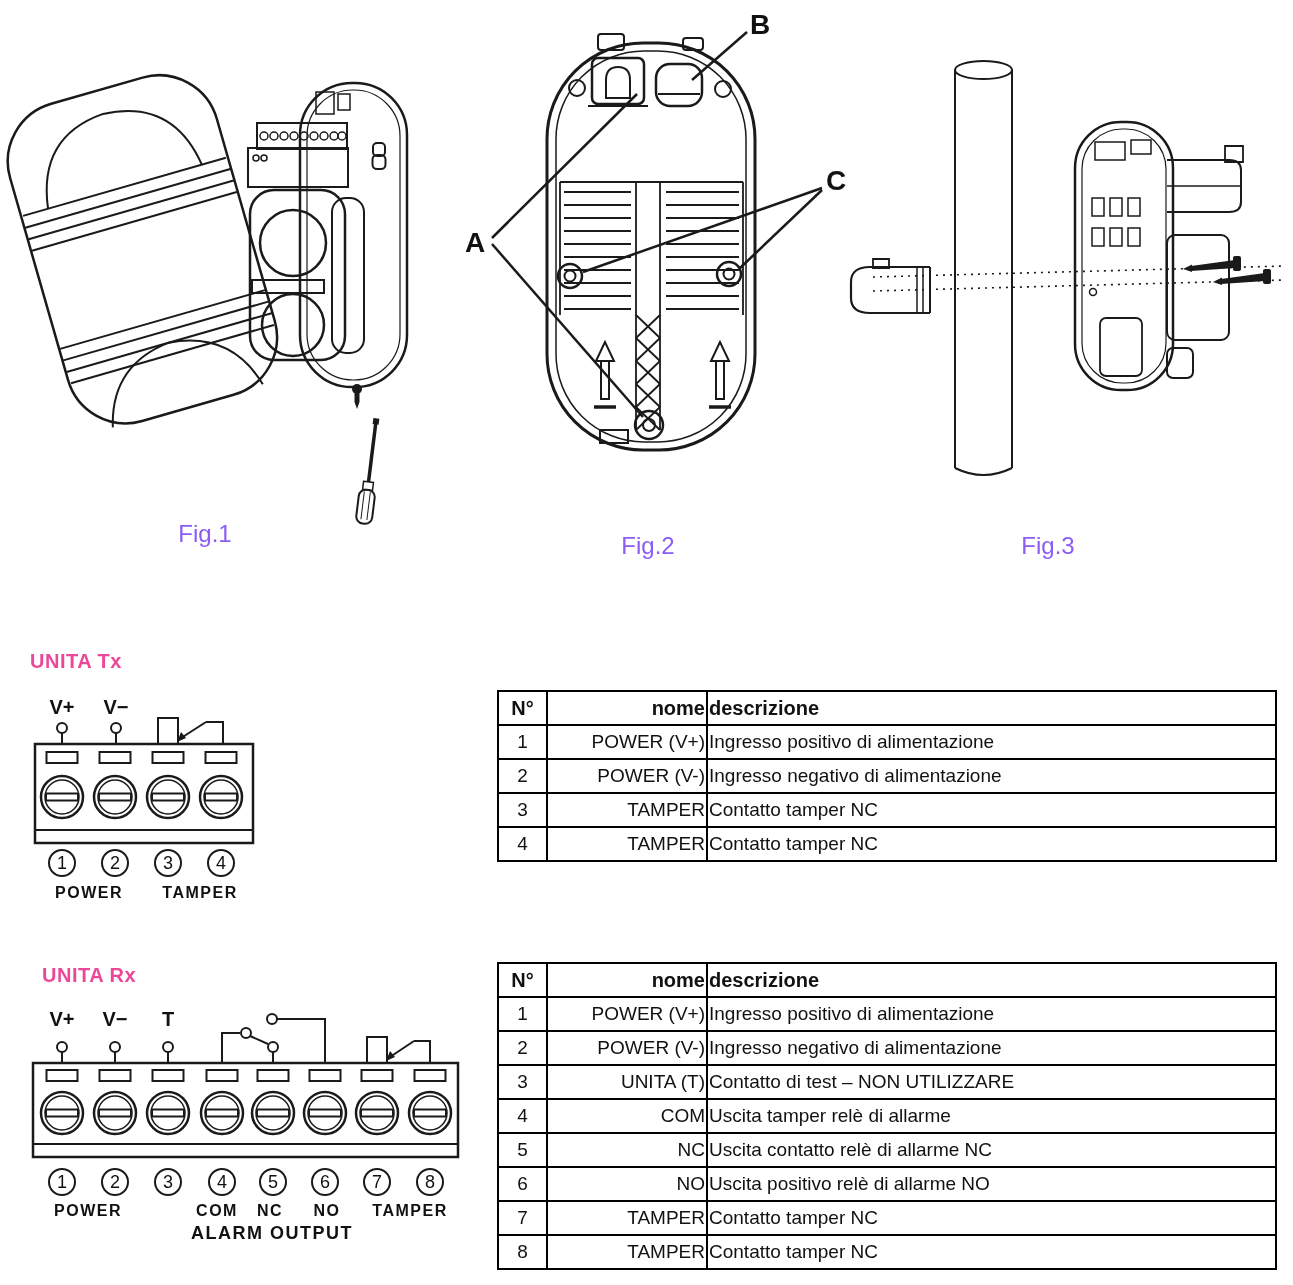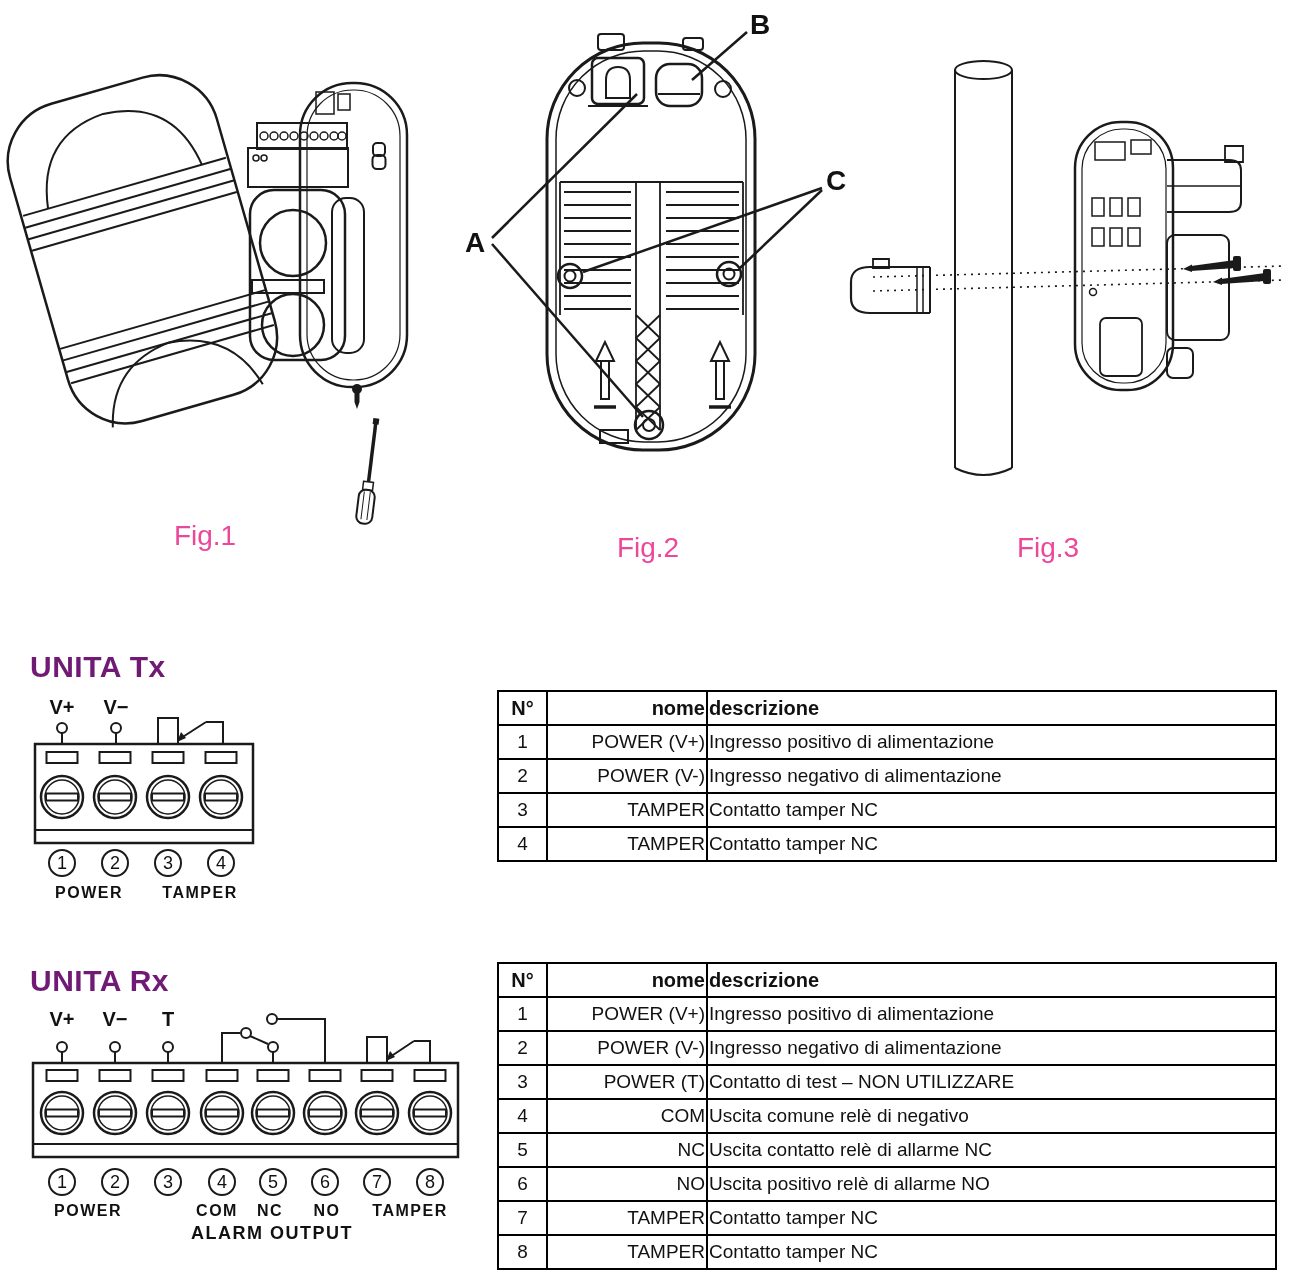--- a/index.html
+++ b/index.html
@@ -1,22 +1,22 @@
 <!DOCTYPE html>
 <html><head>
 <meta charset="utf-8">
 <style>
   html,body{margin:0;padding:0;background:#fff;}
   .page{position:relative;width:1293px;height:1285px;background:#fff;overflow:hidden;
         font-family:"Liberation Sans",sans-serif;color:#111;}
   .abs{position:absolute;}
   svg{display:block;overflow:visible;}
   svg *{vector-effect:non-scaling-stroke;}
-  .fig-caption{position:absolute;width:110px;text-align:center;font-size:28px;color:#ec4899;}
-  .unit-title{position:absolute;font-size:30px;font-weight:700;color:#701a75;letter-spacing:0.5px;}
+  .fig-caption{position:absolute;width:110px;text-align:center;font-size:24px;color:#8b5cf6;}
+  .unit-title{position:absolute;font-size:20px;font-weight:700;color:#ec4899;letter-spacing:0.5px;}
   
   table.spec{border-collapse:collapse;table-layout:fixed;background:#fff;}
   table.spec th,table.spec td{border:2px solid #000;height:30px;overflow:hidden;
       white-space:nowrap;font-family:"Liberation Sans",sans-serif;color:#111;}
   table.spec th{font-size:20px;font-weight:700;}
   table.spec td{font-size:19px;font-weight:400;}
   table.spec .c0{width:45px;text-align:center;}
   table.spec .c1{width:156px;text-align:right;}
   table.spec .c2{width:565px;text-align:left;}
   table.spec th.c2{padding-left:1px;margin-top:11px;}
@@ -335,21 +335,21 @@
           <td class="c2">Contatto tamper NC</td>
         </tr>
         <tr>
           <td class="c0">4</td>
           <td class="c1">TAMPER</td>
           <td class="c2">Contatto tamper NC</td>
         </tr>
       </tbody>
     </table>
 
-  <div class="unit-title" style="left:30px;top:964px">UNITA Rx</div>
+  <div class="unit-title" style="left:42px;top:964px">UNITA Rx</div>
 
   <svg class="abs" style="left:20px;top:1003px" width="445" height="248" viewBox="0 0 445 248">
     <text class="pin-label" x="42" y="23">V+</text>
     <text class="pin-label" x="95" y="23">V−</text>
     <text class="pin-label" x="148" y="23">T</text>
     <g>
       <circle class="ln" cx="42" cy="44" r="5" stroke-width="2"></circle>
         <line class="ln" x1="42" y1="49" x2="42" y2="60" stroke-width="2"></line>
       <circle class="ln" cx="95" cy="44" r="5" stroke-width="2"></circle>
         <line class="ln" x1="95" y1="49" x2="95" y2="60" stroke-width="2"></line>
@@ -477,27 +477,27 @@
           <td class="c1">POWER (V+)</td>
           <td class="c2">Ingresso positivo di alimentazione</td>
         </tr>
         <tr>
           <td class="c0">2</td>
           <td class="c1">POWER (V-)</td>
           <td class="c2">Ingresso negativo di alimentazione</td>
         </tr>
         <tr>
           <td class="c0">3</td>
-          <td class="c1">POWER (T)</td>
+          <td class="c1">UNITA (T)</td>
           <td class="c2">Contatto di test – NON UTILIZZARE</td>
         </tr>
         <tr>
           <td class="c0">4</td>
           <td class="c1">COM</td>
-          <td class="c2">Uscita comune relè di negativo</td>
+          <td class="c2">Uscita tamper relè di allarme</td>
         </tr>
         <tr>
           <td class="c0">5</td>
           <td class="c1">NC</td>
           <td class="c2">Uscita contatto relè di allarme NC</td>
         </tr>
         <tr>
           <td class="c0">6</td>
           <td class="c1">NO</td>
           <td class="c2">Uscita positivo relè di allarme NO</td>

